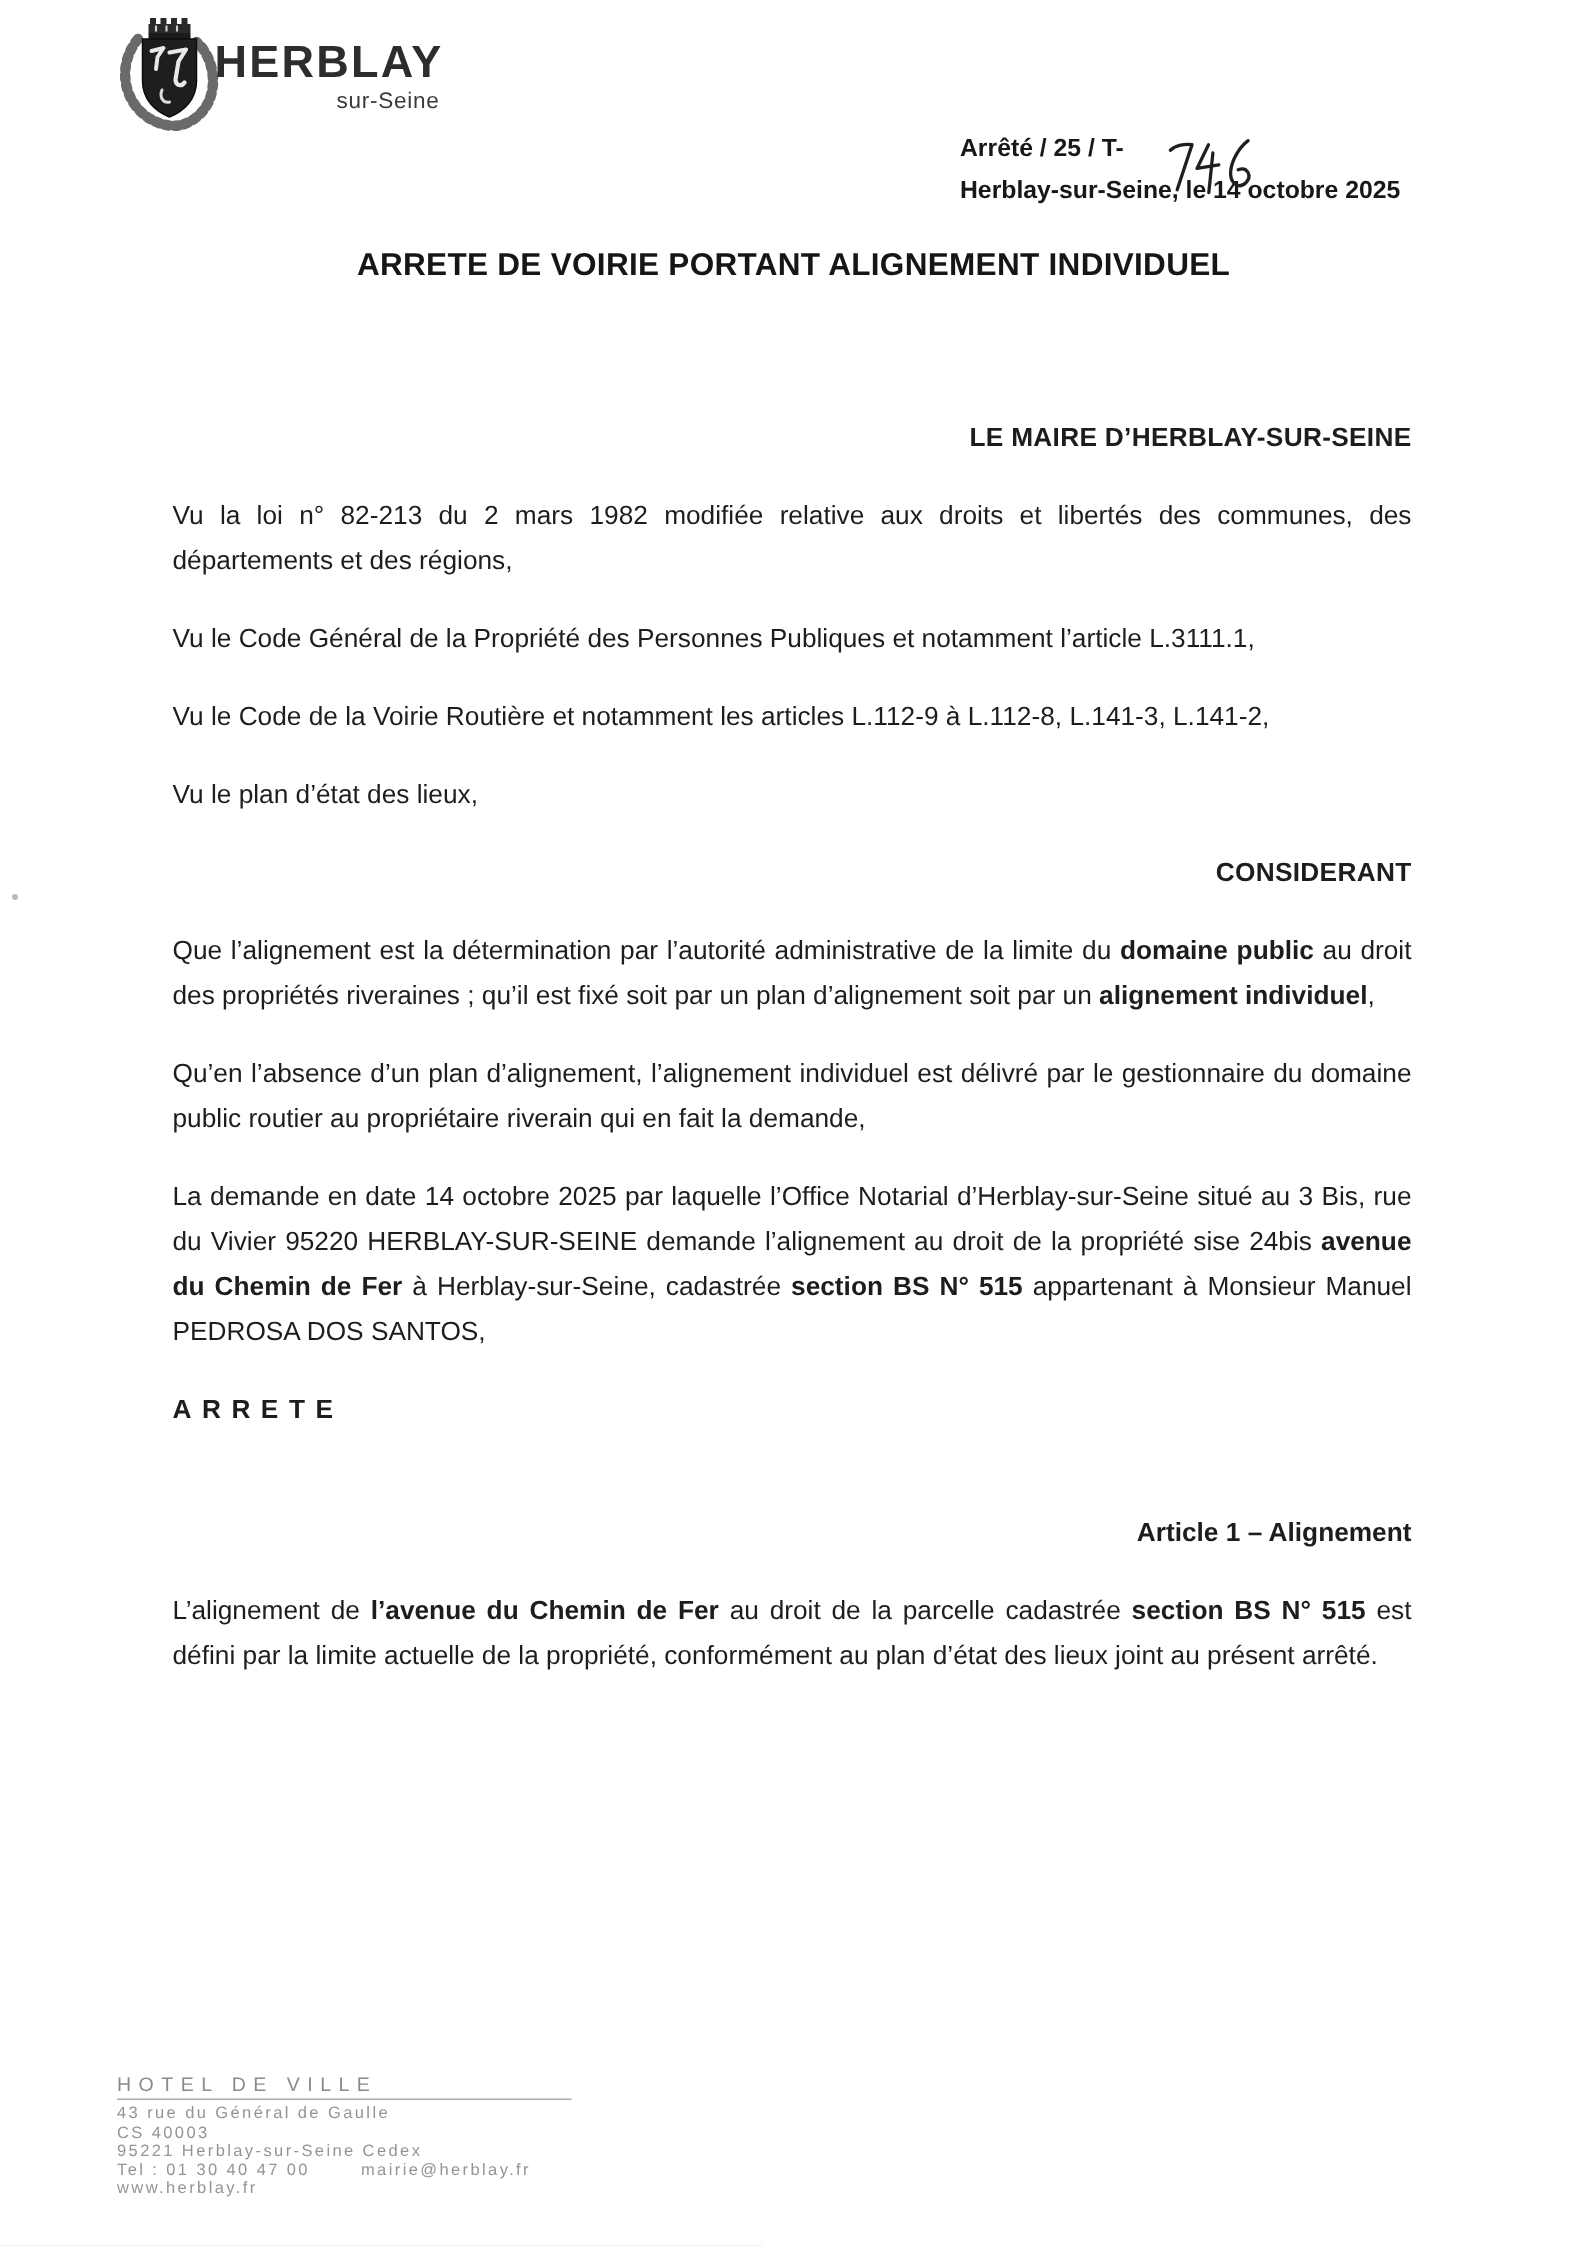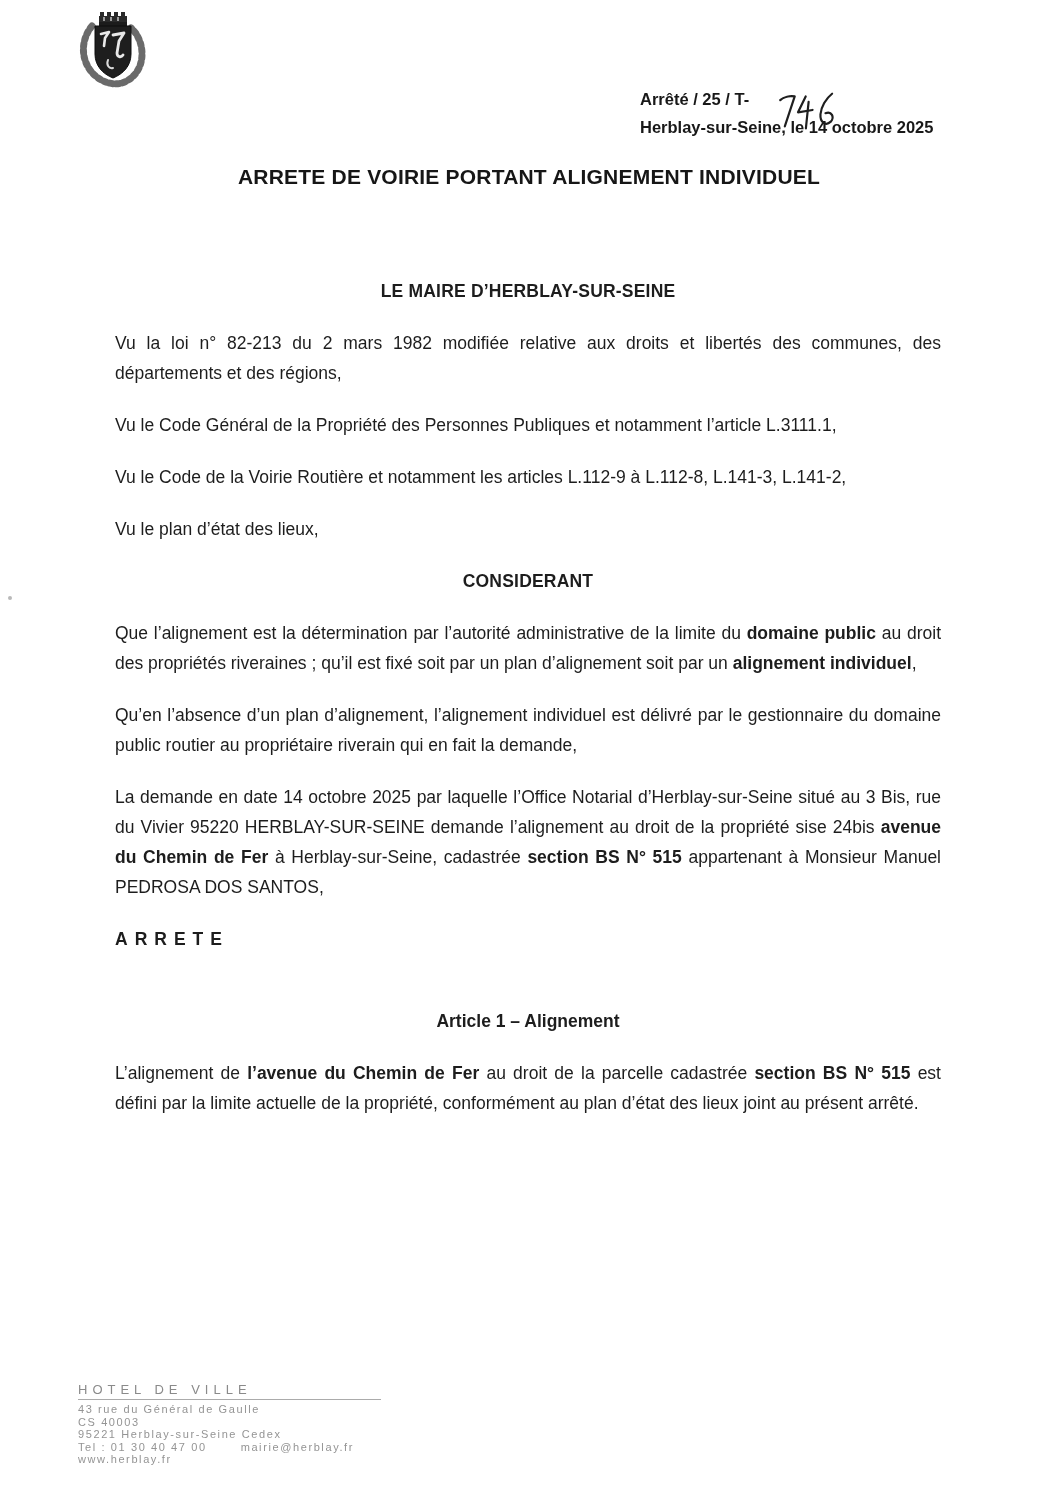--- a/index.html
+++ b/index.html
@@ -30,21 +30,21 @@
   .title{
     position:absolute;left:0;right:0;top:164px;text-align:center;
     font-size:21px;font-weight:700;color:#161616;line-height:26px;letter-spacing:.2px;
   }
   
   .body{
     position:absolute;left:115px;top:276px;width:826px;
     font-size:17.5px;line-height:30px;color:#1d1d1d;
   }
   .body p{margin:0 0 22px 0;text-align:justify;}
-  .body p.single{text-align:center;}
+  .body p.single{text-align:right;}
   .opening{font-weight:700;letter-spacing:.2px;}
   .heading{font-weight:700;letter-spacing:.2px;}
   .arrete-heading{font-weight:700;letter-spacing:7px;margin:20px 0 52px 0 !important;text-align:left !important;}
   .article-heading{font-weight:700;margin-bottom:22px !important;}
   .b{font-weight:700;}
   
   .footer{position:absolute;left:78px;top:1382px;color:#8f8f8f;}
   .footer-org{
     font-size:13px;letter-spacing:5px;color:#8a8a8a;
     border-bottom:1.5px solid #ababab;width:303px;padding-bottom:2px;margin-bottom:3px;
@@ -74,20 +74,24 @@
       <line x1="40" y1="9" x2="40" y2="13" stroke="#cfcfcf" stroke-width="1.4"></line>
 
       <path d="M17 18 L53 18 L53 46 C53 58 45 66 35 70 C25 66 17 58 17 46 Z" fill="#1e1e1e" stroke="#0c0c0c" stroke-width="1"></path>
 
       <path d="M23 26 L31 24 L27 30 L26 38" fill="none" stroke="#e9e9e9" stroke-width="2.6" stroke-linecap="round" stroke-linejoin="round"></path>
       <path d="M35 27 L46 25 L41 33 L39 45 C39 49 43 50 45 47" fill="none" stroke="#e9e9e9" stroke-width="2.8" stroke-linecap="round" stroke-linejoin="round"></path>
       <path d="M30 52 C28 57 31 61 35 60" fill="none" stroke="#dcdcdc" stroke-width="2" stroke-linecap="round"></path>
     </svg>
   </div>
 
+  <div class="brand">
+    <div class="brand-name">HERBLAY</div>
+    <div class="brand-sub">sur-Seine</div>
+  </div>
 
   <div class="refblock">
     <div class="ref-line">
       <span>Arrêté / 25 / T-</span>
       <span class="ref-hand" aria-label="746">
         <svg viewBox="0 0 70 46" width="64" height="42" xmlns="http://www.w3.org/2000/svg">
           <g fill="none" stroke="#1f1f1f" stroke-width="2.4" stroke-linecap="round" stroke-linejoin="round">
 
             <path d="M4 10 C8 6.5 15 5.5 20 6.5 L8 39"></path>
 

